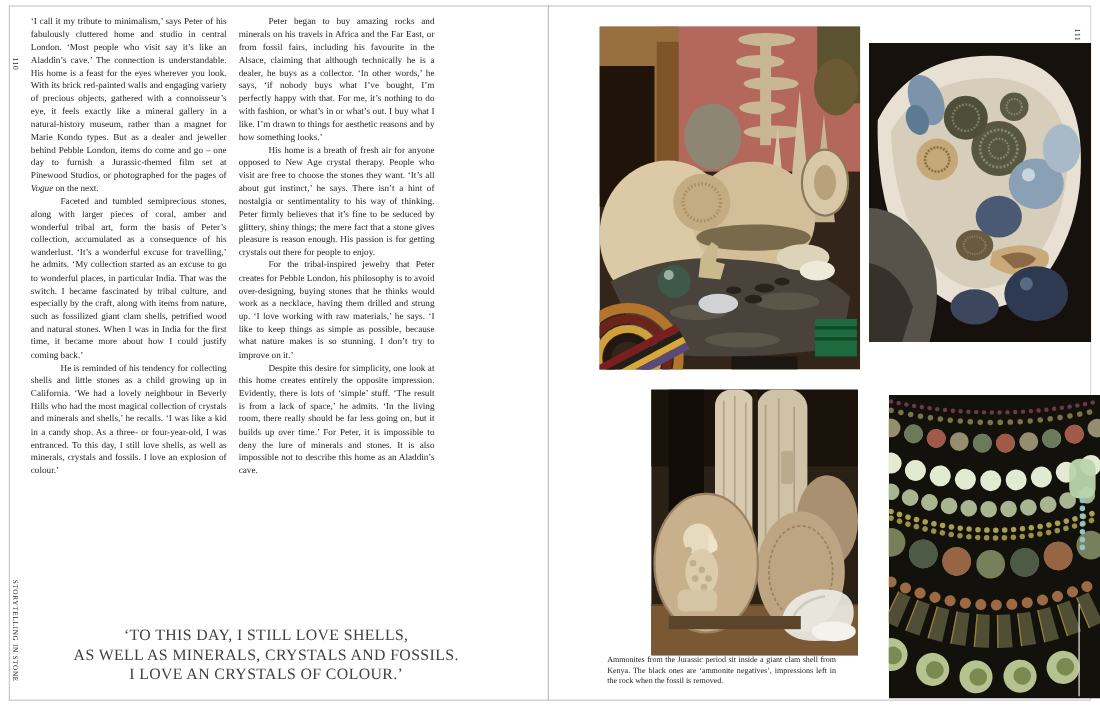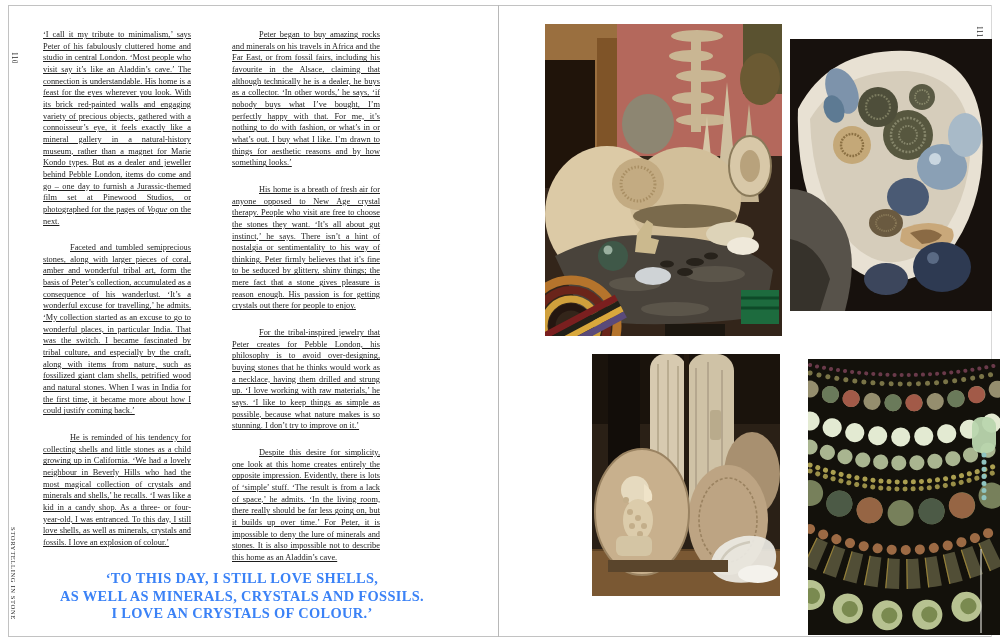--- a/index.html
+++ b/index.html
@@ -15,26 +15,26 @@
   .page{position:absolute;top:0;height:641px;}
   .page-left{left:0;width:499px;}
   .page-right{left:499px;width:501px;}
 
   .vtext{position:absolute;writing-mode:vertical-rl;font-size:6.6px;letter-spacing:0.6px;
          color:#2a2a2a;white-space:nowrap;}
   .pagenum{font-size:7.2px;letter-spacing:0.4px;}
 
   .columns{position:absolute;left:28px;top:14px;width:368px;display:flex;gap:11px;}
   .col{width:178px;font-size:8.35px;line-height:11.65px;text-align:justify;}
-  .col p{margin:15px;text-decoration:underline;}
+  .col p{margin:0;}
   .col p.ind{text-indent:27px;}
   .italic{font-style:italic;}
 
   .pull-quote{position:absolute;left:30px;top:570px;width:424px;text-align:center;
-              font-size:14.4px;line-height:17.6px;letter-spacing:0.35px;color:#3b82f6;font-weight:bold;}
+              font-size:14.4px;line-height:17.6px;letter-spacing:0.35px;color:#404040;}
 
   .photo{position:absolute;display:block;}
   .photo svg{display:block;width:100%;height:100%;}
   .photo-1{left:6px;top:8px;width:237px;height:312px;}
   .photo-2{left:251px;top:23px;width:202px;height:272px;}
   .photo-3{left:53px;top:338px;width:188px;height:242px;}
   .photo-4{left:269px;top:343px;width:192px;height:276px;}
 
   .caption{position:absolute;left:53px;top:595px;width:208px;margin:0;
            font-size:7.3px;line-height:9.6px;text-align:justify;color:#222;}
@@ -238,14 +238,15 @@
         <g fill="none" stroke-linecap="round">
           <path d="M2,236 Q96,278 190,236" stroke="#b7c291" stroke-width="30" stroke-dasharray="0.1 40"></path>
           <path d="M2,236 Q96,278 190,236" stroke="#7a8a50" stroke-width="16" stroke-dasharray="0.1 40" stroke-dashoffset="-2"></path>
         </g>
         <rect x="164" y="58" width="24" height="36" rx="9" fill="#b9d6ae" opacity="0.95"></rect>
         <path d="M176,96 v44" stroke="#8fc4c0" stroke-width="5" stroke-dasharray="0.1 7" stroke-linecap="round" fill="none"></path>
         <path d="M173,190 v84" stroke="#d8d8d0" stroke-width="1.2" fill="none"></path>
       </svg>
     </figure>
 
+    <p class="caption">Ammonites from the Jurassic period sit inside a giant clam shell from Kenya. The black ones are ‘ammonite negatives’, impressions left in the rock when the fossil is removed.</p>
   </div>
 </div>
 
 </body></html>

